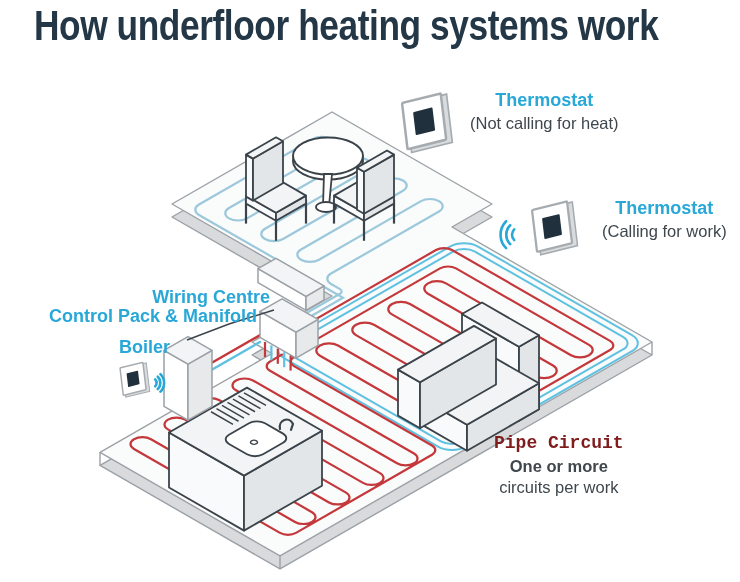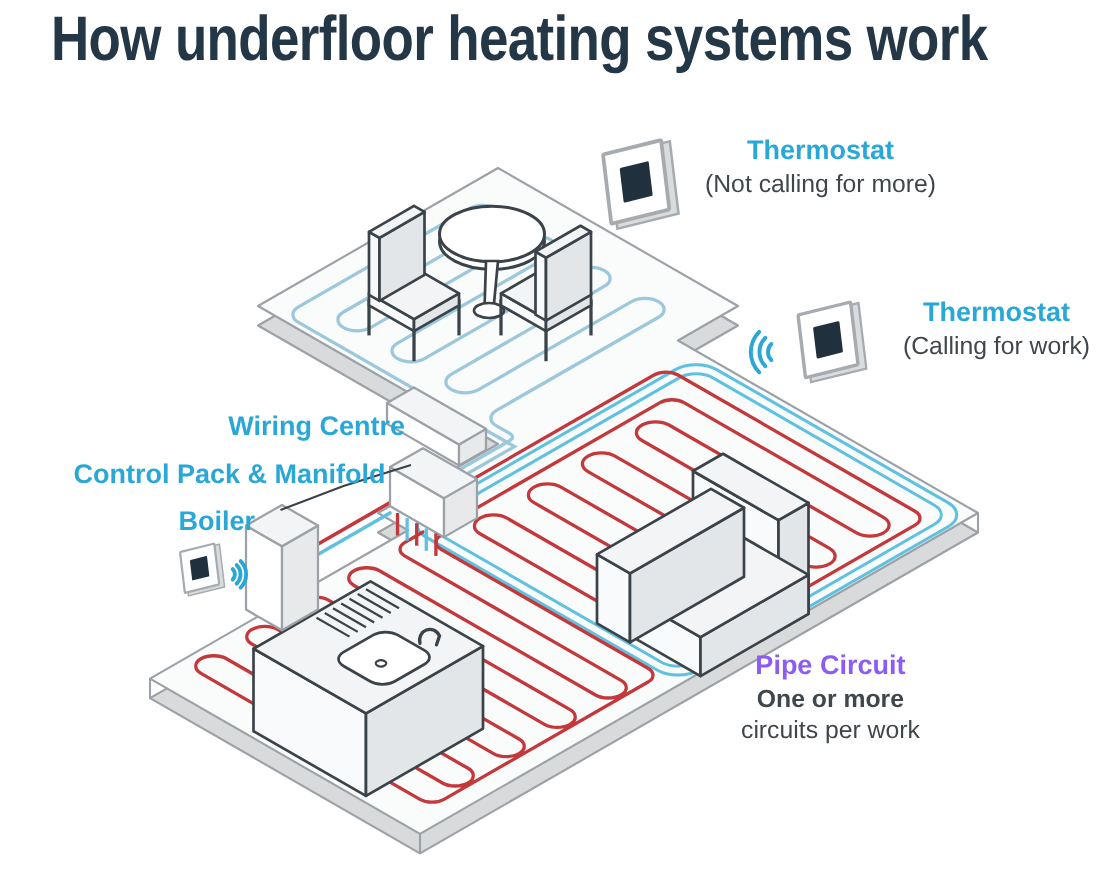--- a/index.html
+++ b/index.html
@@ -141,32 +141,32 @@
         <g transform="matrix(0.97,-0.24,0.12,1,0,0)">
           <rect x="3.5" y="2" width="40" height="46" fill="#d9dcde" stroke="#a6abaf" stroke-width="1.6"></rect>
           <rect x="0" y="0" width="38" height="44" rx="1" fill="#ffffff" stroke="#a6abaf" stroke-width="2.4"></rect>
           <rect x="9.5" y="11" width="19" height="22" rx="1" fill="#20303c"></rect>
         </g>
       </g>
     </svg>
 
   <div class="lbl" style="left:446px;top:89px;">
     <div class="cap" style="color: rgb(41, 168, 216);">Thermostat</div>
-    <div class="sub" style="color: rgb(63, 71, 77);">(Not calling for more)</div>
+    <div class="sub" style="color: rgb(63, 71, 77);">(Not calling for heat)</div>
   </div>
 
   <div class="lbl" style="left:578px;top:197px;">
     <div class="cap" style="color: rgb(41, 168, 216);">Thermostat</div>
     <div class="sub" style="color: rgb(63, 71, 77);">(Calling for work)</div>
   </div>
 
-  <div class="lbl ralign cap" style="left: 0px; top: 273px; width: 246px; color: rgb(41, 168, 216);">Wiring Centre</div>
+  <div class="lbl ralign cap" style="left: 0px; top: 286px; width: 246px; color: rgb(41, 168, 216);">Wiring Centre</div>
 
   <div class="lbl ralign cap" style="left: 0px; top: 336px; width: 146px; color: rgb(41, 168, 216);">Boiler</div>
 
   <div class="lbl ralign cap" style="left: 0px; top: 305px; width: 233px; color: rgb(41, 168, 216);">Control Pack &amp; Manifold</div>
 
   <div class="lbl" style="left:470px;top:432px;">
-    <div class="cap" style="color: #8b5cf6;">Pipe Circuit</div>
+    <div class="cap" style="color: #7f1d1d; font-family: Liberation Mono, monospace;">Pipe Circuit</div>
     <div class="sub" style="color: rgb(63, 71, 77); font-weight: bold;">One or more</div>
     <div class="sub" style="color: rgb(63, 71, 77);">circuits per work</div>
   </div>
 </div>
 
 </body></html>

